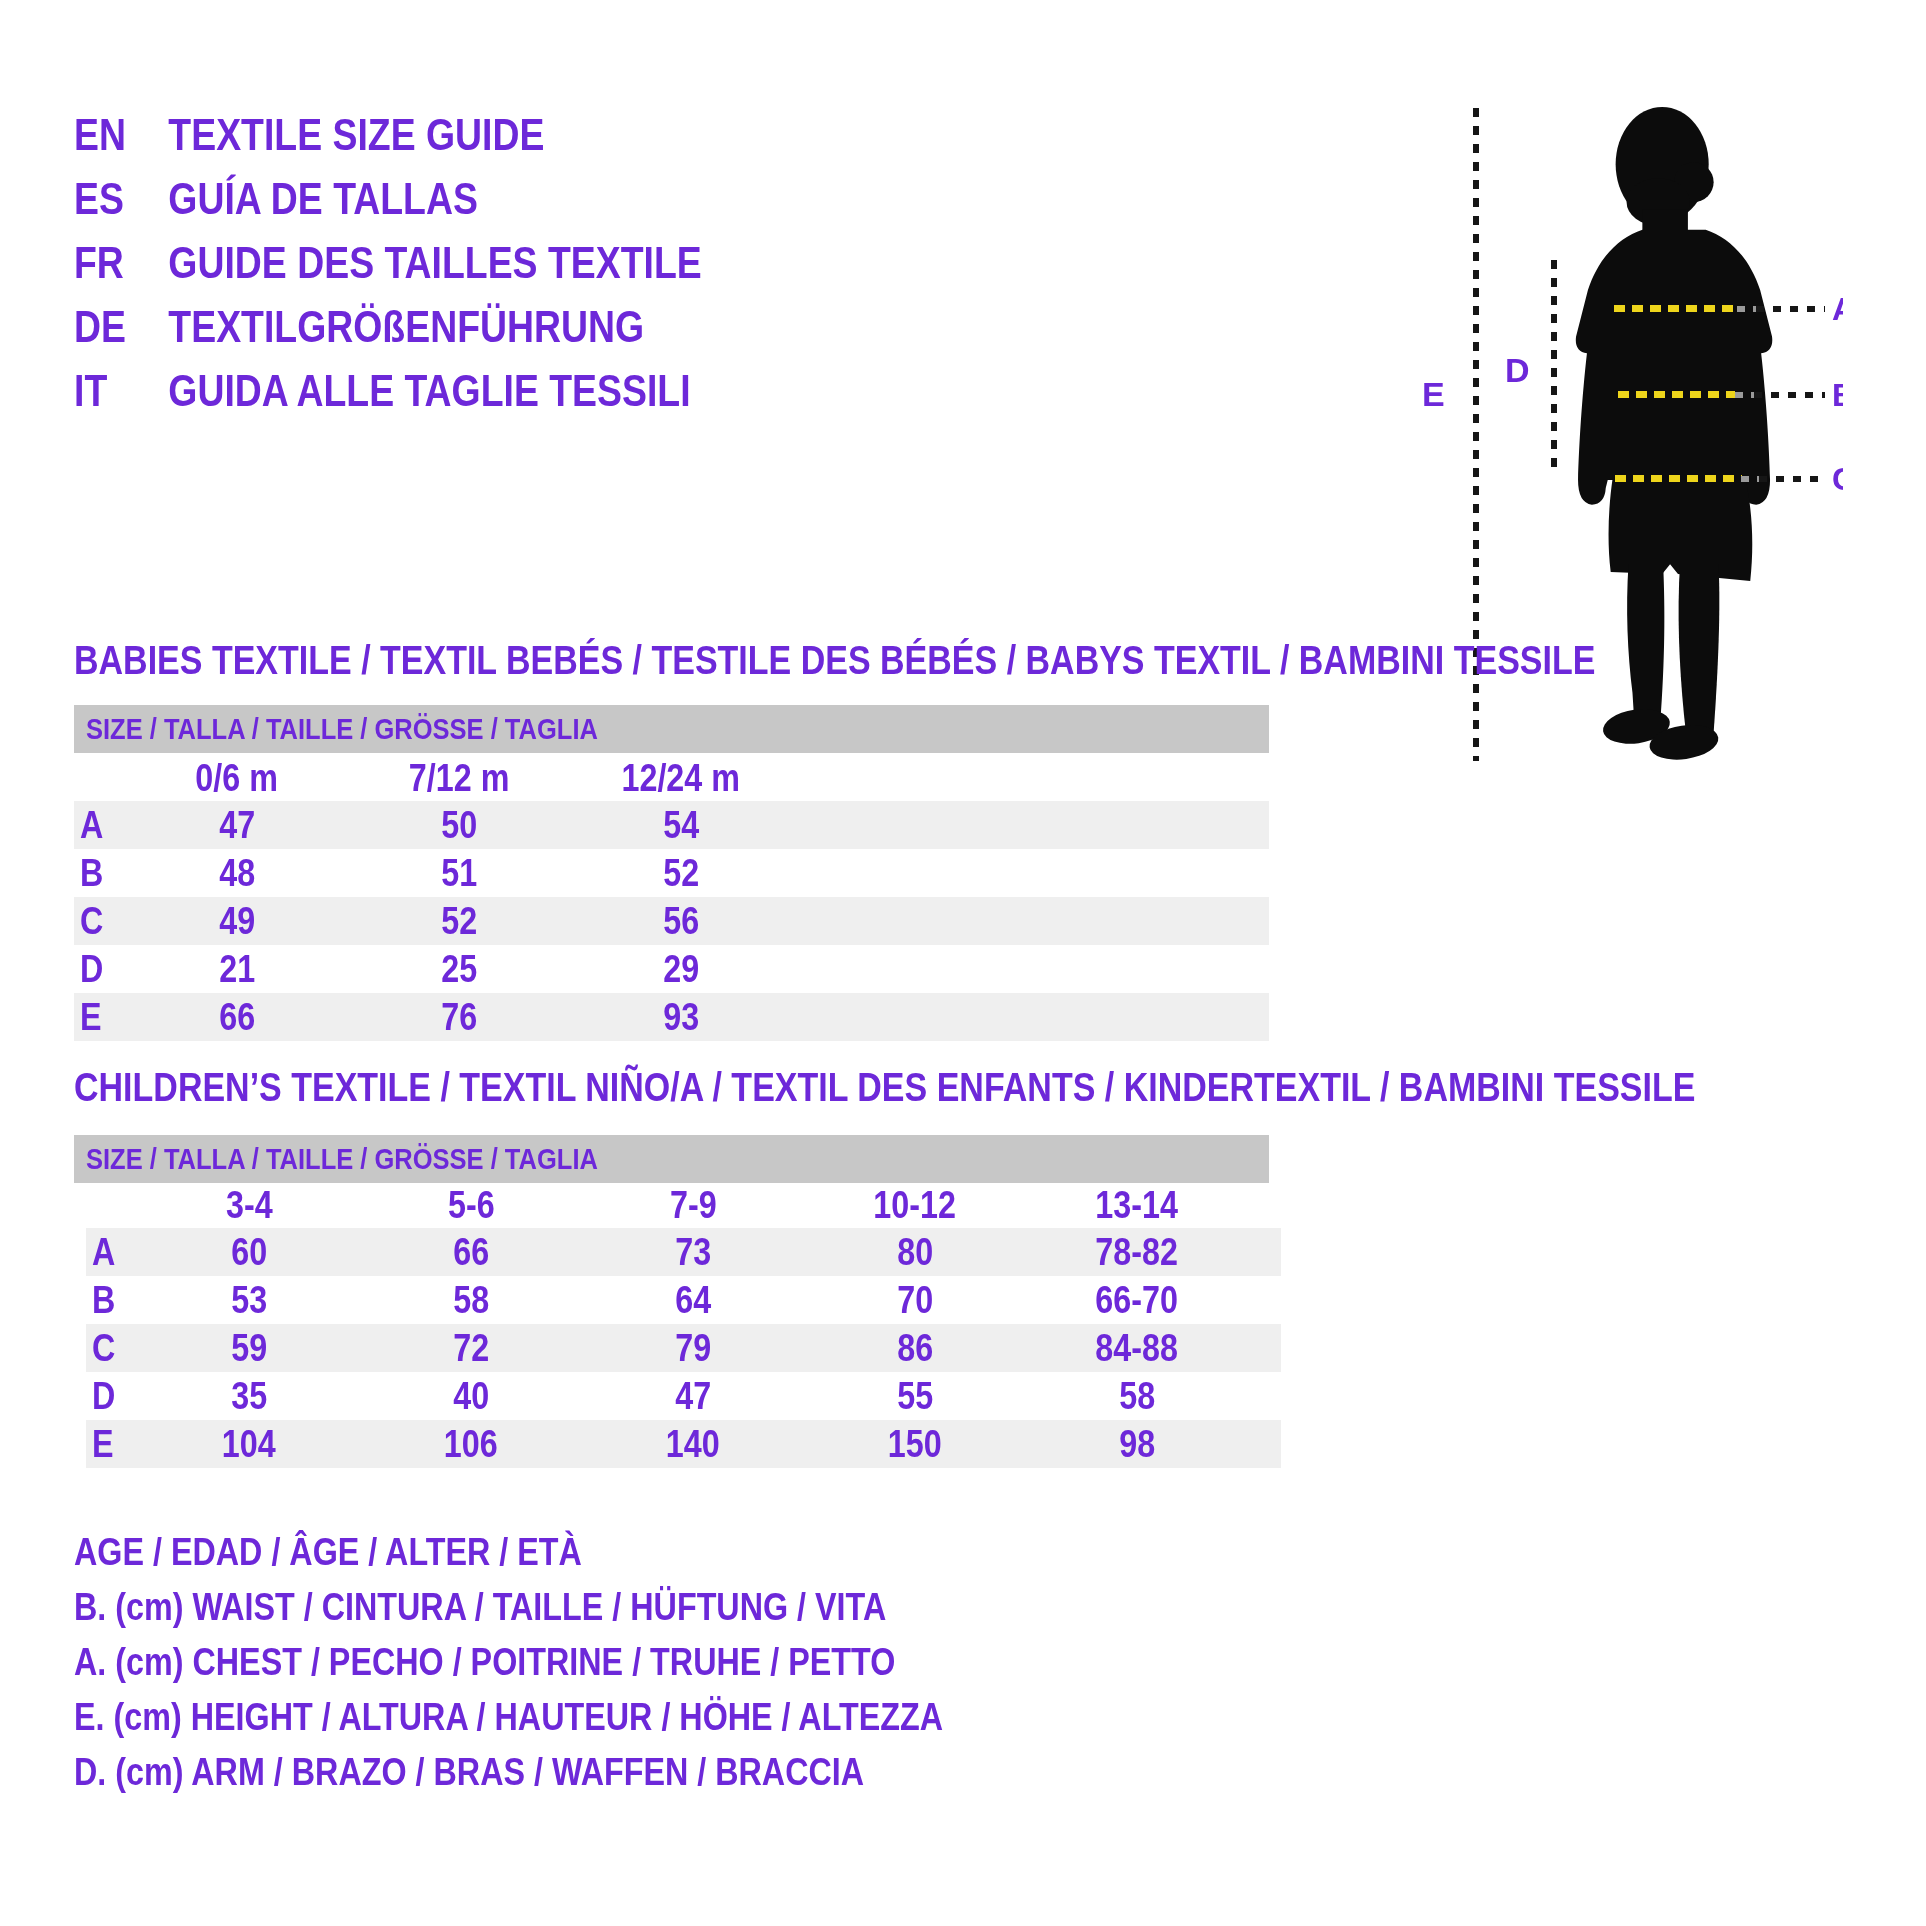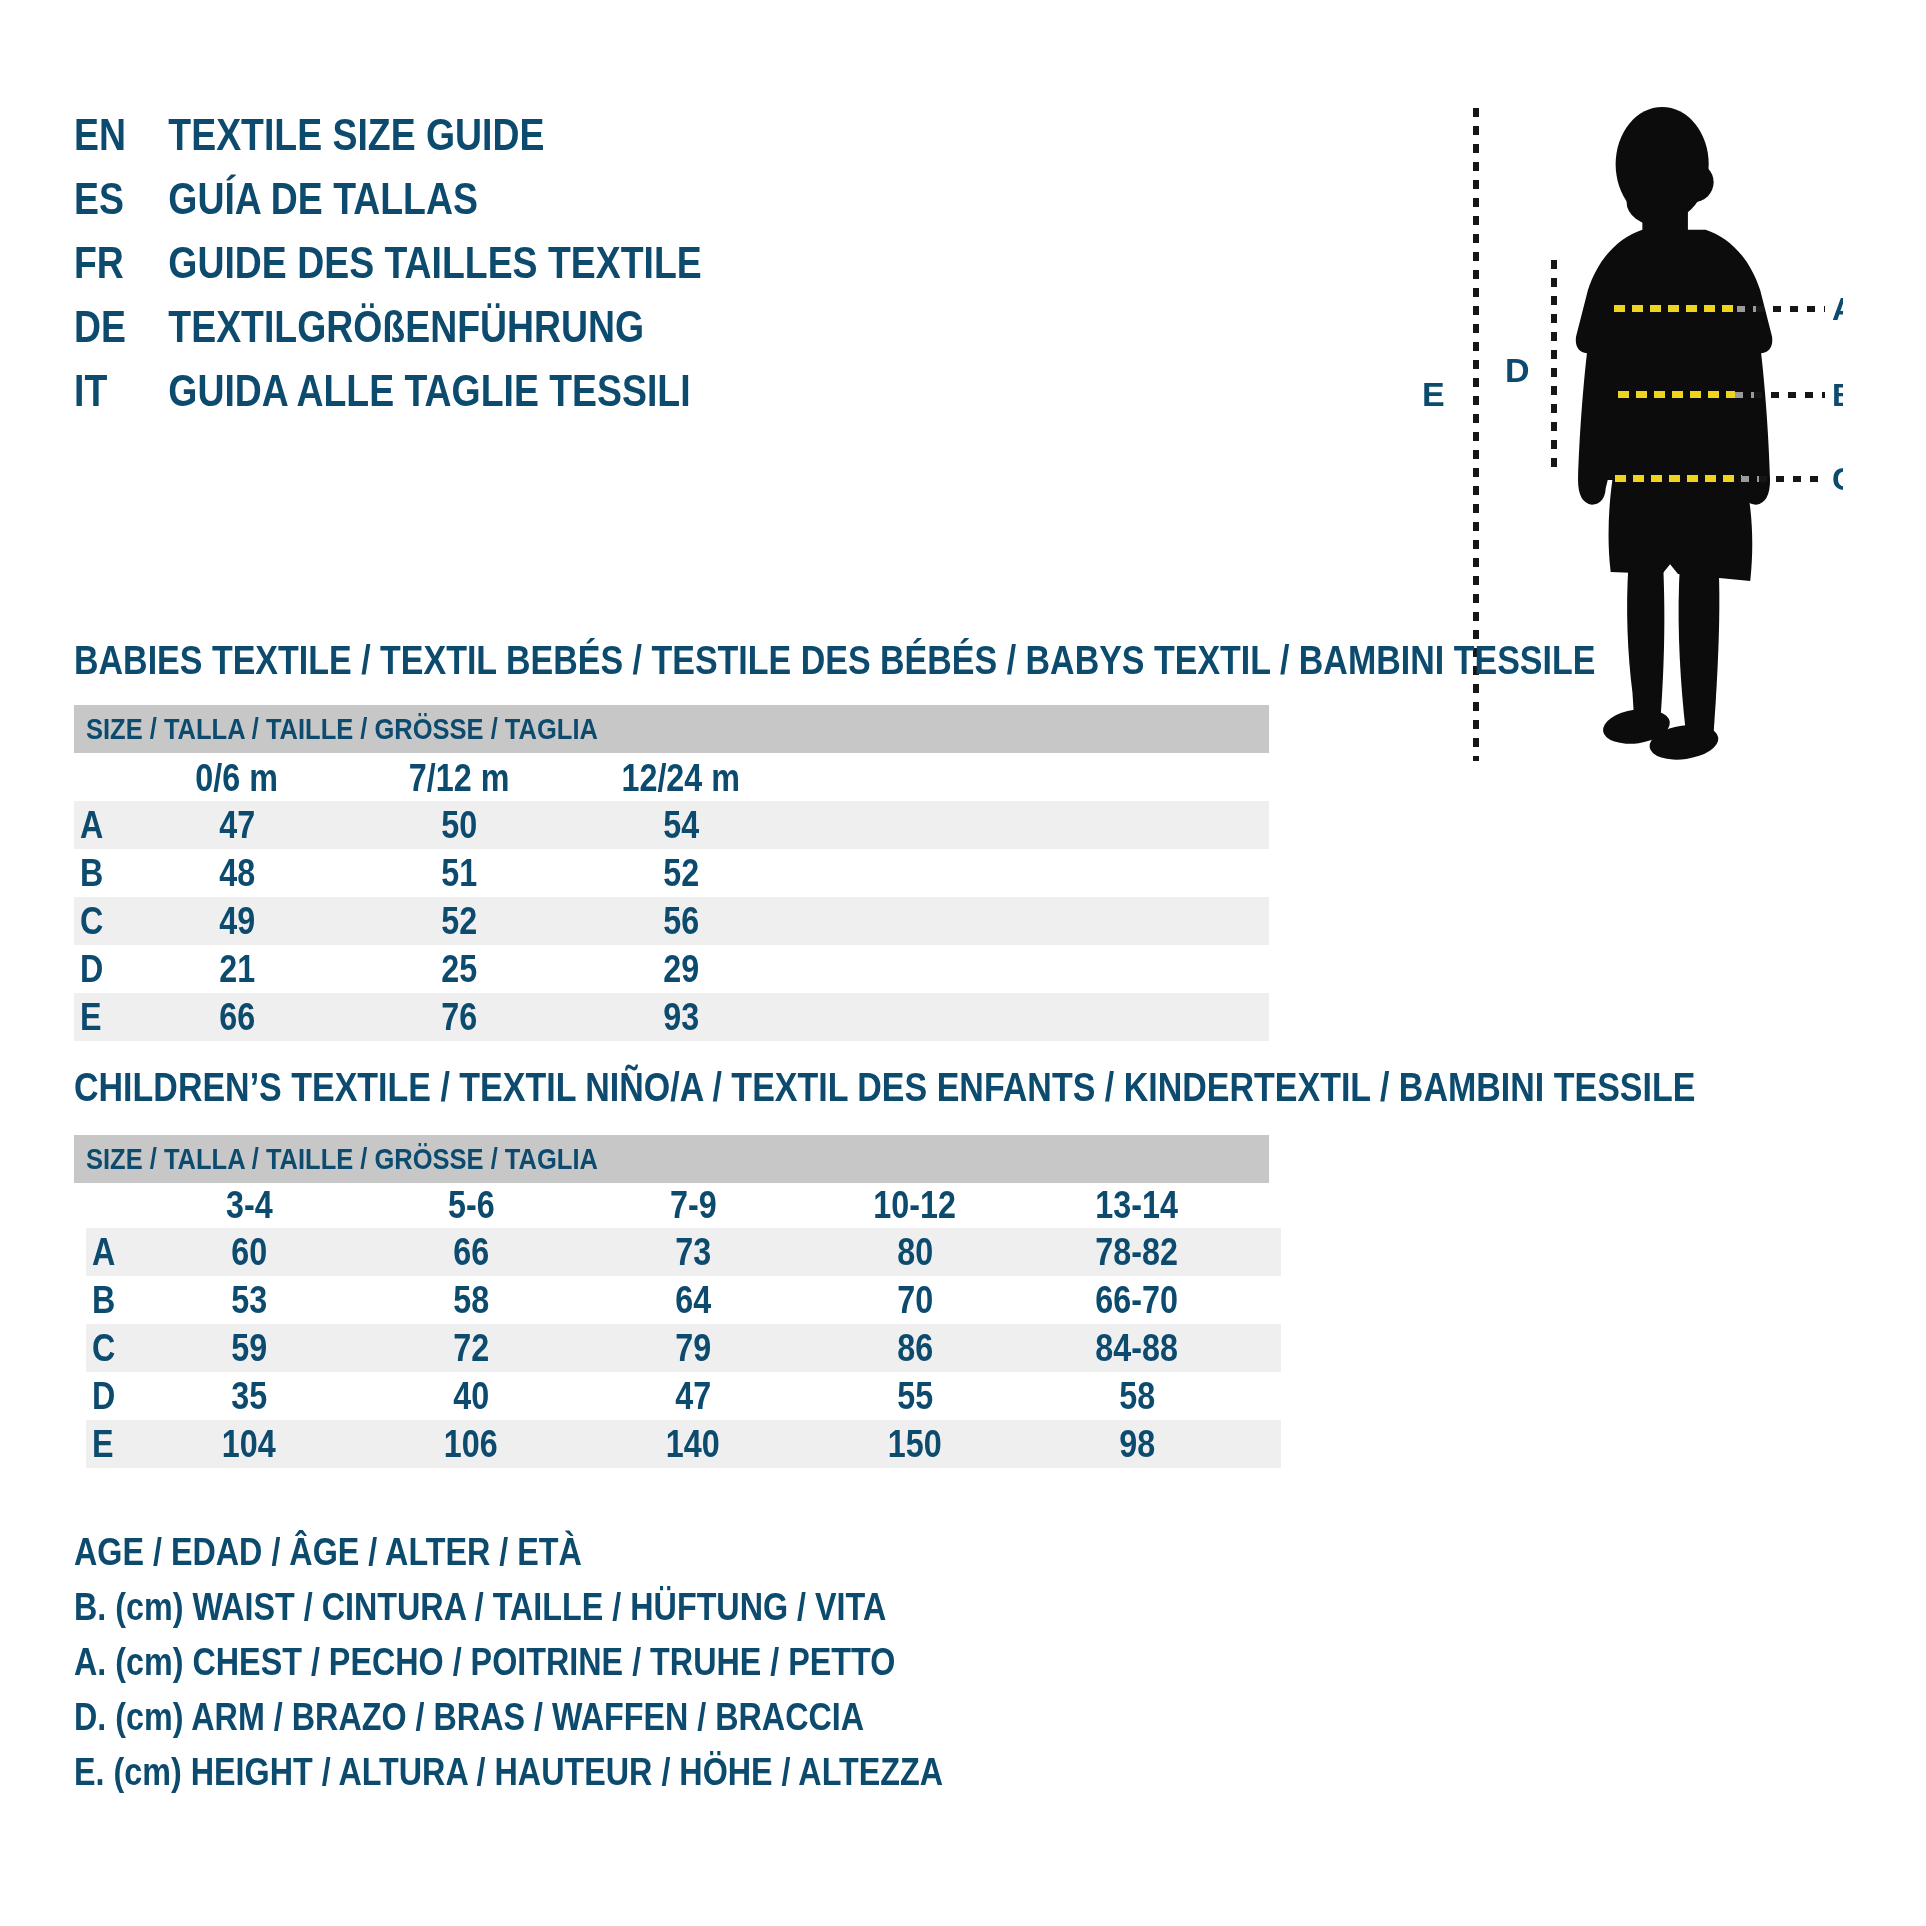--- a/index.html
+++ b/index.html
@@ -1,17 +1,17 @@
 <!DOCTYPE html>
 <html><head>
 <meta charset="utf-8">
 <style>
   html,body{margin:0;padding:0;background:#fff;}
   #canvas{position:relative;width:1843px;height:1927px;background:#ffffff;overflow:hidden;
-          font-family:"Liberation Sans",sans-serif;color:#0c4a6e;}
+          font-family:"Liberation Sans",sans-serif;color:#6d28d9;}
   .abs{position:absolute;}
   .cx{display:inline-block;transform:scaleX(0.85);transform-origin:0 50%;white-space:nowrap;}
   .cxc{display:inline-block;transform:scaleX(0.85);white-space:nowrap;}
 
   
   .lang-block{left:74px;top:103px;font-size:44px;font-weight:700;line-height:64px;
               transform:scaleX(0.85);transform-origin:0 0;}
   .lang-row{display:grid;grid-template-columns:111px auto;}
 
   
@@ -253,18 +253,18 @@
       <div class="tcell"><span class="cxc">150</span></div>
       <div class="tcell"><span class="cxc">98</span></div>
       <div></div>
     </div>
   </div>
 
   <div class="abs legend-block">
     <div><span class="cx">AGE / EDAD / ÂGE / ALTER / ETÀ</span></div>
     <div><span class="cx">B. (cm) WAIST / CINTURA / TAILLE / HÜFTUNG / VITA</span></div>
     <div><span class="cx">A. (cm) CHEST / PECHO / POITRINE / TRUHE / PETTO</span></div>
+    <div><span class="cx">E. (cm) HEIGHT / ALTURA / HAUTEUR / HÖHE / ALTEZZA</span></div>
     <div><span class="cx">D. (cm) ARM / BRAZO / BRAS / WAFFEN / BRACCIA</span></div>
-    <div><span class="cx">E. (cm) HEIGHT / ALTURA / HAUTEUR / HÖHE / ALTEZZA</span></div>
   </div>
 
 </div>
 
 
 </body></html>

